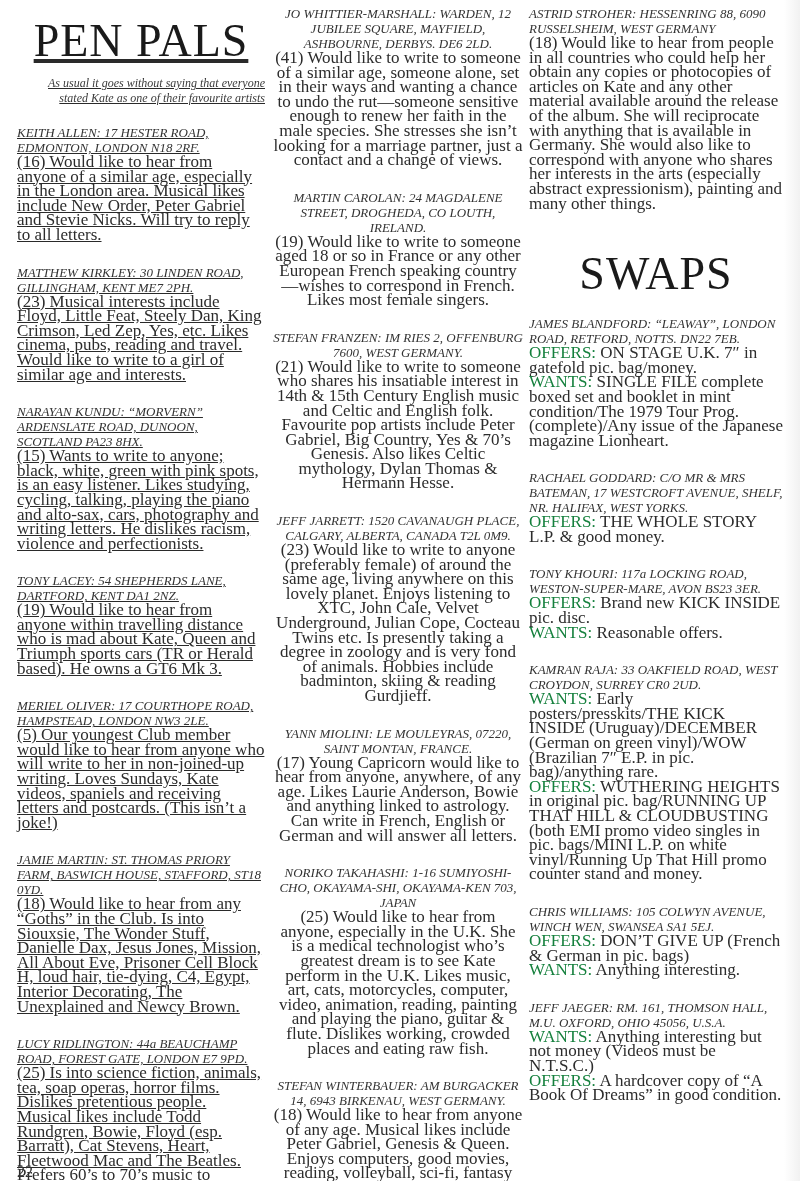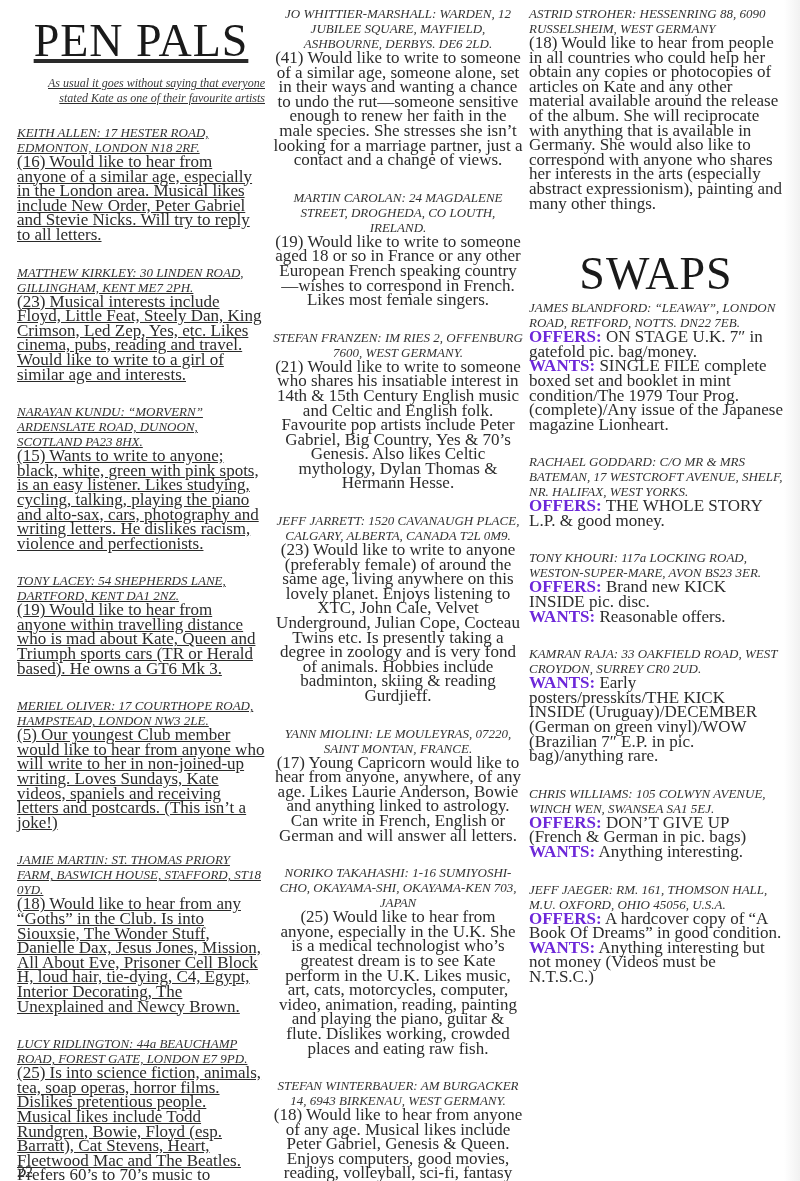--- a/index.html
+++ b/index.html
@@ -12,33 +12,33 @@
   .col { position: absolute; top: 0; }
   .col1 { left: 17px; width: 248px; text-decoration: underline; }
   .col2 { left: 273px; width: 250px; text-align: center; }
   .col3 { left: 529px; width: 254px; }
 
   .heading {
     text-align: center; font-weight: normal; margin: 0;
     font-size: 46px; letter-spacing: 1px; color: #1a1a1a; line-height: 1;
   }
   .heading-penpals { margin-top: 18px; margin-bottom: 12px; }
-  .heading-swaps { margin-top: 40px; margin-bottom: 3px; }
+  .heading-swaps { margin-top: 40px; margin-bottom: 19px; }
 
   .intro {
     font-style: italic; font-size: 12px; line-height: 14.5px; margin: 0 0 20px 0; color: #3a3a3a; text-align: right;
   }
   .entry { margin-bottom: 22px; }
   .entry .addr {
     font-style: italic; font-size: 13px; line-height: 15px; text-transform: none; color: #333; margin: 0;
   }
   .entry .body {
     font-size: 17px; line-height: 14.6px; margin: 0; color: #2c2c2c;
   }
-  .entry .lbl { font-weight: bold; color: #6d28d9; }
+  .entry .lbl { font-weight: normal; color: #15803d; }
   .col2 .first { margin-top: 6px; }
   .col3 .first { margin-top: 6px; }
   .page-number {
     position: absolute; left: 17px; top: 1163px; font-size: 16px; color: #333;
   }
   .edge {
     position: absolute; right: 0; top: 0; width: 16px; height: 1181px;
     background: linear-gradient(to right, #ffffff, #f1f1f1);
   }
 </style>
@@ -130,28 +130,29 @@
       <p class="body"><span class="lbl">OFFERS:</span> <span>THE WHOLE STORY L.P. &amp; good money.</span></p>
     </div>
     <div class="entry">
       <p class="addr">TONY KHOURI: 117a LOCKING ROAD, WESTON-SUPER-MARE, AVON BS23 3ER.</p>
       <p class="body"><span class="lbl">OFFERS:</span> <span>Brand new KICK INSIDE pic. disc.</span></p>
       <p class="body"><span class="lbl">WANTS:</span> <span>Reasonable offers.</span></p>
     </div>
     <div class="entry">
       <p class="addr">KAMRAN RAJA: 33 OAKFIELD ROAD, WEST CROYDON, SURREY CR0 2UD.</p>
       <p class="body"><span class="lbl">WANTS:</span> <span>Early posters/presskits/THE KICK INSIDE (Uruguay)/DECEMBER (German on green vinyl)/WOW (Brazilian 7″ E.P. in pic. bag)/anything rare.</span></p>
+      <p class="body"><span class="lbl">OFFERS:</span> <span>WUTHERING HEIGHTS in original pic. bag/RUNNING UP THAT HILL &amp; CLOUDBUSTING (both EMI promo video singles in pic. bags/MINI L.P. on white vinyl/Running Up That Hill promo counter stand and money.</span></p>
     </div>
     <div class="entry">
       <p class="addr">CHRIS WILLIAMS: 105 COLWYN AVENUE, WINCH WEN, SWANSEA SA1 5EJ.</p>
       <p class="body"><span class="lbl">OFFERS:</span> <span>DON’T GIVE UP (French &amp; German in pic. bags)</span></p>
       <p class="body"><span class="lbl">WANTS:</span> <span>Anything interesting.</span></p>
     </div>
     <div class="entry">
       <p class="addr">JEFF JAEGER: RM. 161, THOMSON HALL, M.U. OXFORD, OHIO 45056, U.S.A.</p>
+      <p class="body"><span class="lbl">WANTS:</span> <span>Anything interesting but not money (Videos must be N.T.S.C.)</span></p>
       <p class="body"><span class="lbl">OFFERS:</span> <span>A hardcover copy of “A Book Of Dreams” in good condition.</span></p>
-      <p class="body"><span class="lbl">WANTS:</span> <span>Anything interesting but not money (Videos must be N.T.S.C.)</span></p>
     </div>
   </div>
 
   <div class="page-number">22</div>
   <div class="edge"></div>
 </div>
 
 </body></html>

